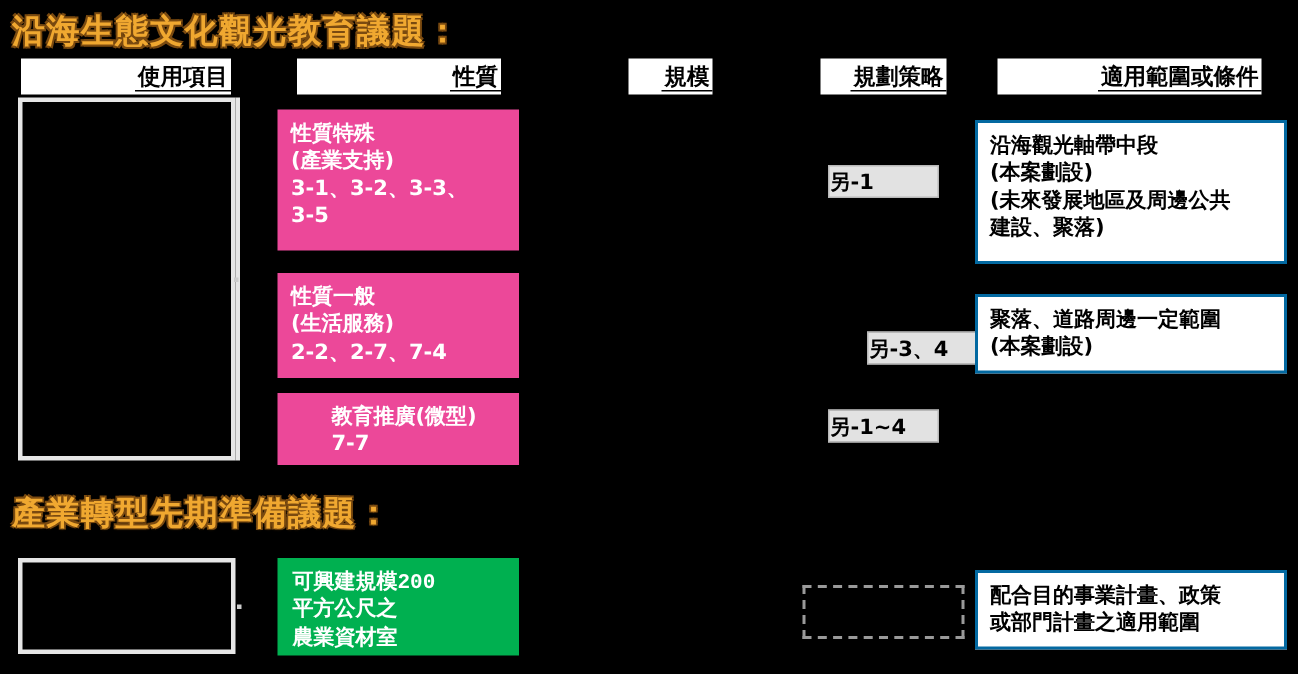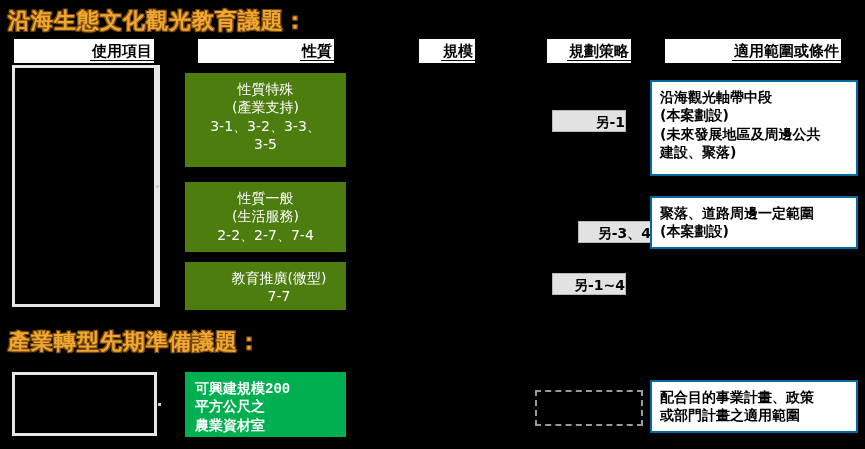--- a/index.html
+++ b/index.html
@@ -59,25 +59,24 @@
 
   
   .box {
     position: absolute;
     box-sizing: border-box;
     font-size: 14px;
     line-height: 1.32;
     white-space: pre-line;
   }
   .box-blue {
-    background: #4d7c0f;
+    background: #ec4899;
     color: #FFFFFF;
     padding: 7px 9px;
-    font-weight: normal;
-    text-align: center;
+    font-weight: bold;
   }
   .box-green {
     background: #00B050;
     color: #FFFFFF;
     padding: 8px 10px;
     font-weight: bold;
   }
   .box-white {
     background: #FFFFFF;
     color: #000000;
@@ -88,21 +87,21 @@
   .box-empty-black {
     background: #000000;
     border: 3px solid #E6E6E6;
   }
   .chip {
     position: absolute;
     background: #E2E2E2;
     color: #000000;
     font-size: 14px;
     font-weight: bold;
-    text-align: right;
+    text-align: left;
     line-height: 22px;
     height: 22px;
     box-sizing: border-box;
     white-space: nowrap;
     border: 1px solid #b8b8b8;
   }
   .chip-dashed {
     position: absolute;
     background: #000000;
     border: 2px dashed #9a9a9a;

